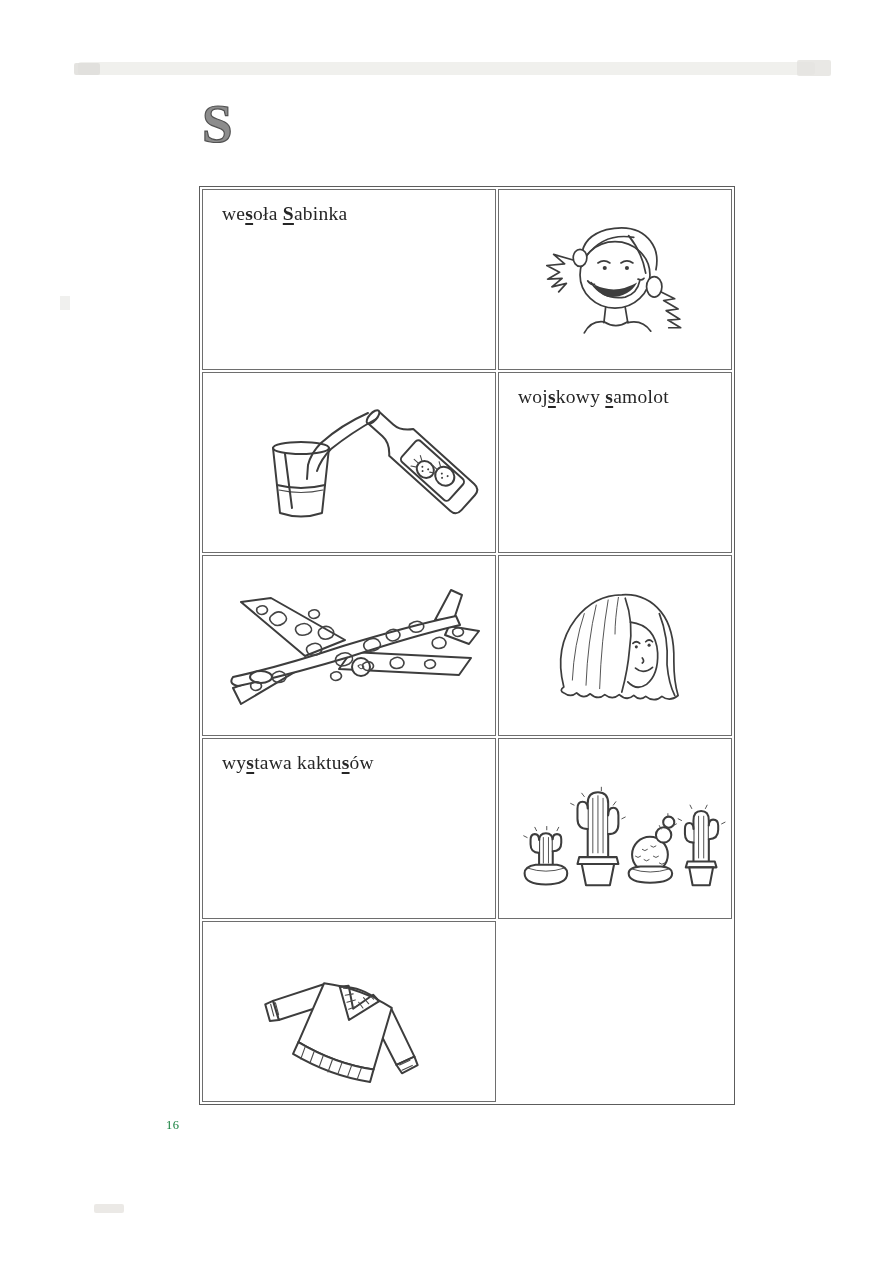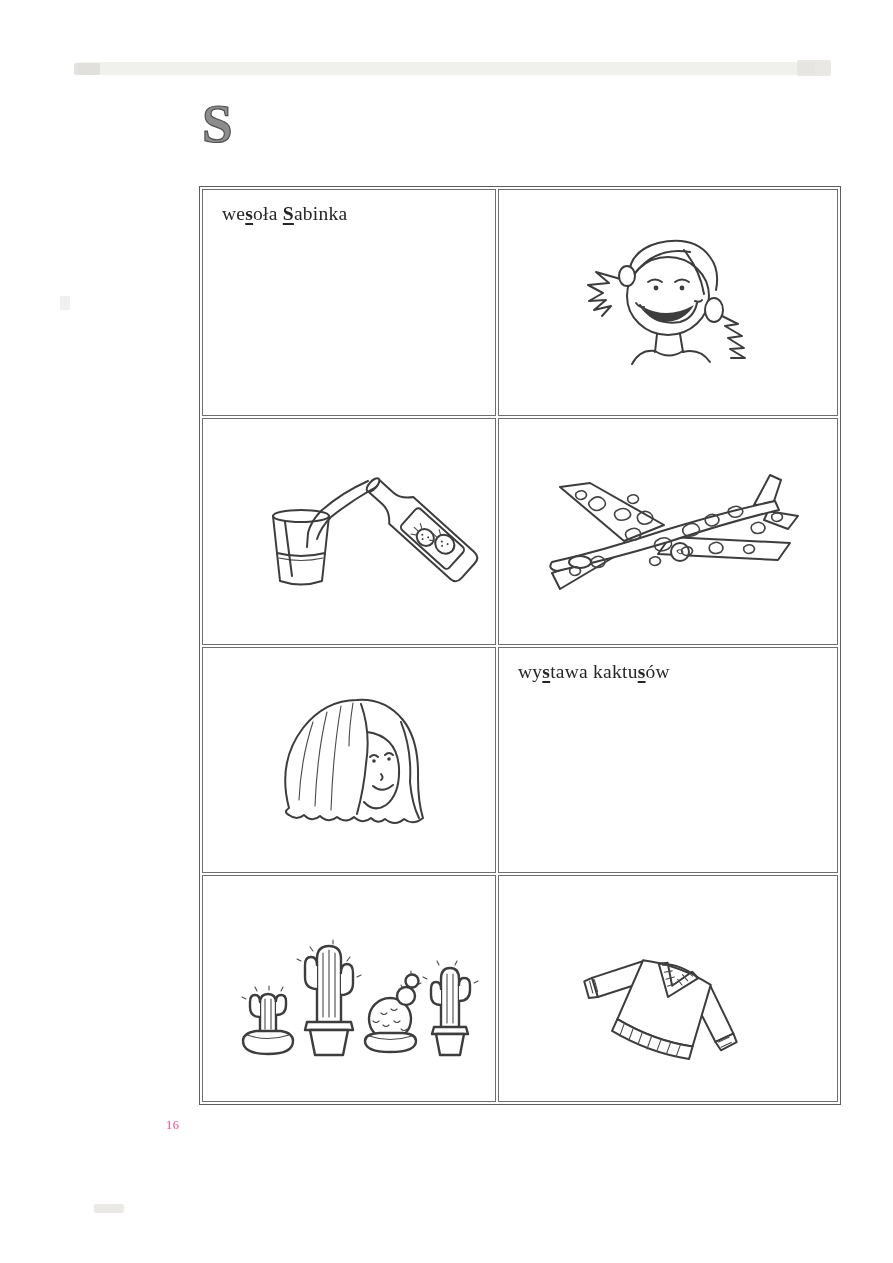--- a/index.html
+++ b/index.html
@@ -17,31 +17,31 @@
   .smudge-left-mid{left:60px;top:296px;width:10px;height:14px;background:#ececea;opacity:.8;}
 
   .letter-heading{
     position:absolute;left:202px;top:96px;
     font-size:55px;line-height:1;font-weight:bold;
     color:#8c8c8c;-webkit-text-stroke:1.2px #525252;
     letter-spacing:1px;
   }
 
   .worksheet-table{
-    position:absolute;left:199px;top:186px;width:642px;height:919px;
+    position:absolute;left:199px;top:186px;width:536px;height:919px;
     box-sizing:border-box;
     display:grid;grid-template-columns:294px 1fr;grid-auto-rows:1fr;
     gap:2px;padding:2px;border:1px solid #5c5c5c;background:#ffffff;
   }
   .cell{border:1px solid #6e6e6e;background:#fff;box-sizing:border-box;}
   .phrase-cell{padding:13px 8px 0 19px;font-size:19.5px;letter-spacing:.25px;color:#262626;}
   .image-cell{display:flex;align-items:center;justify-content:center;overflow:hidden;}
   .mark{font-weight:bold;text-decoration:underline;text-decoration-thickness:1.6px;text-underline-offset:2.5px;}
 
-  .page-number{position:absolute;left:166px;top:1118px;font-size:12.5px;color:#ec4899;letter-spacing:.5px;}
+  .page-number{position:absolute;left:166px;top:1118px;font-size:12.5px;color:#15803d;letter-spacing:.5px;}
 
   svg{display:block;}
   .ln{fill:none;stroke:#3d3d3d;stroke-width:2;stroke-linecap:round;stroke-linejoin:round;}
   .ln-thin{fill:none;stroke:#4a4a4a;stroke-width:1.1;stroke-linecap:round;stroke-linejoin:round;}
   .wh{fill:#ffffff;stroke:#3d3d3d;stroke-width:2;stroke-linecap:round;stroke-linejoin:round;}
   .wh25{fill:#ffffff;stroke:#3d3d3d;stroke-width:2.4;stroke-linecap:round;stroke-linejoin:round;}
   .dk{fill:#3d3d3d;stroke:none;}
   .camo{fill:none;stroke:#444;stroke-width:1.6;stroke-linejoin:round;}
 </style>
 </head>
@@ -116,20 +116,23 @@
       <path class="ln" d="M163,28 Q138,42 118,58 Q108,68 104,80"></path>
 
       <ellipse class="ln" cx="88" cy="57" rx="28" ry="6"></ellipse>
       <path class="ln" d="M60,57 L67,122 Q88,129 109,122 L116,57"></path>
       <path class="ln" d="M64,94 Q88,100 112,94"></path>
       <path class="ln-thin" d="M66,99 Q88,104 110,99"></path>
       <path class="ln" d="M72,63 L79,117" stroke-width="3"></path>
     </svg>
   </div>
 
+  <div class="cell phrase-cell">
+    <span><span>woj</span><span class="mark">s</span><span>kowy </span><span class="mark">s</span><span>amolot</span></span>
+  </div>
   <div class="cell image-cell">
     <svg width="272" height="144" viewBox="0 0 272 144">
 
       <path class="wh" d="M222,46 L238,16 L249,21 L241,45 Z"></path>
       <path class="wh" d="M236,52 L266,57 L256,70 L232,61 Z"></path>
 
       <path class="wh" d="M92,82 L28,28 L58,24 L132,66 Z"></path>
 
       <path class="wh" d="M92,92 L28,130 L20,114 L72,96 Z"></path>
 

